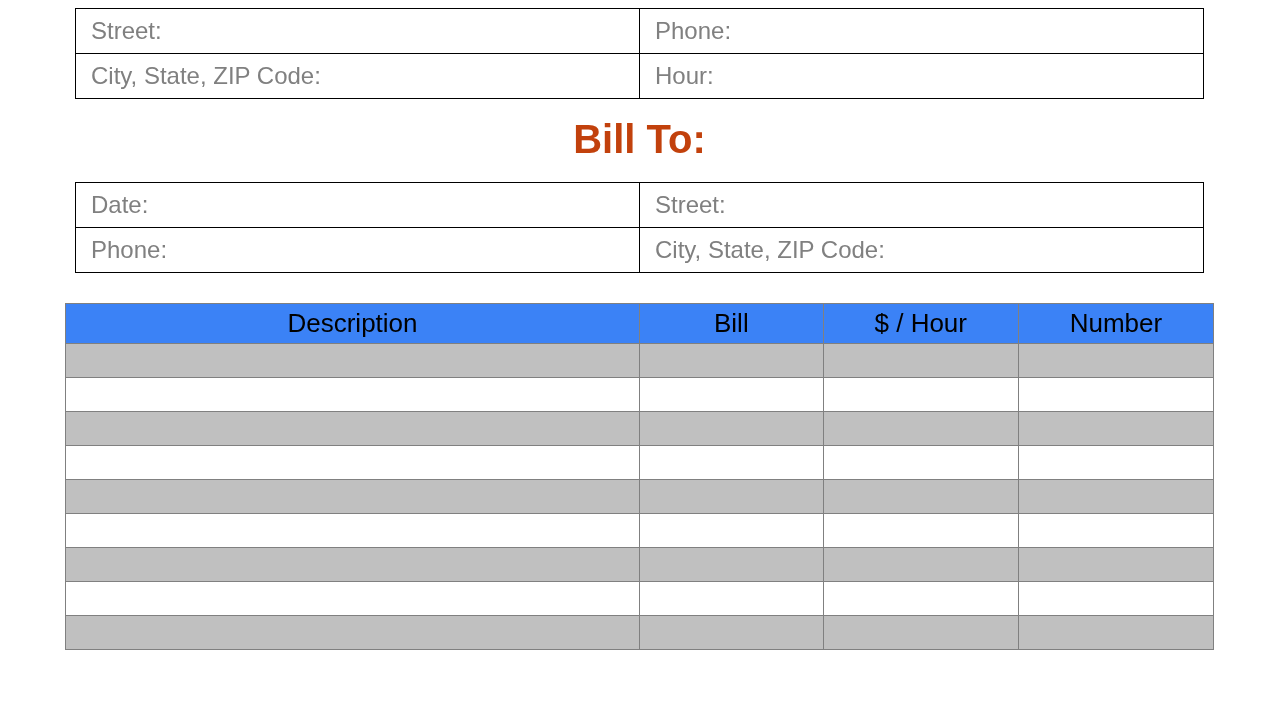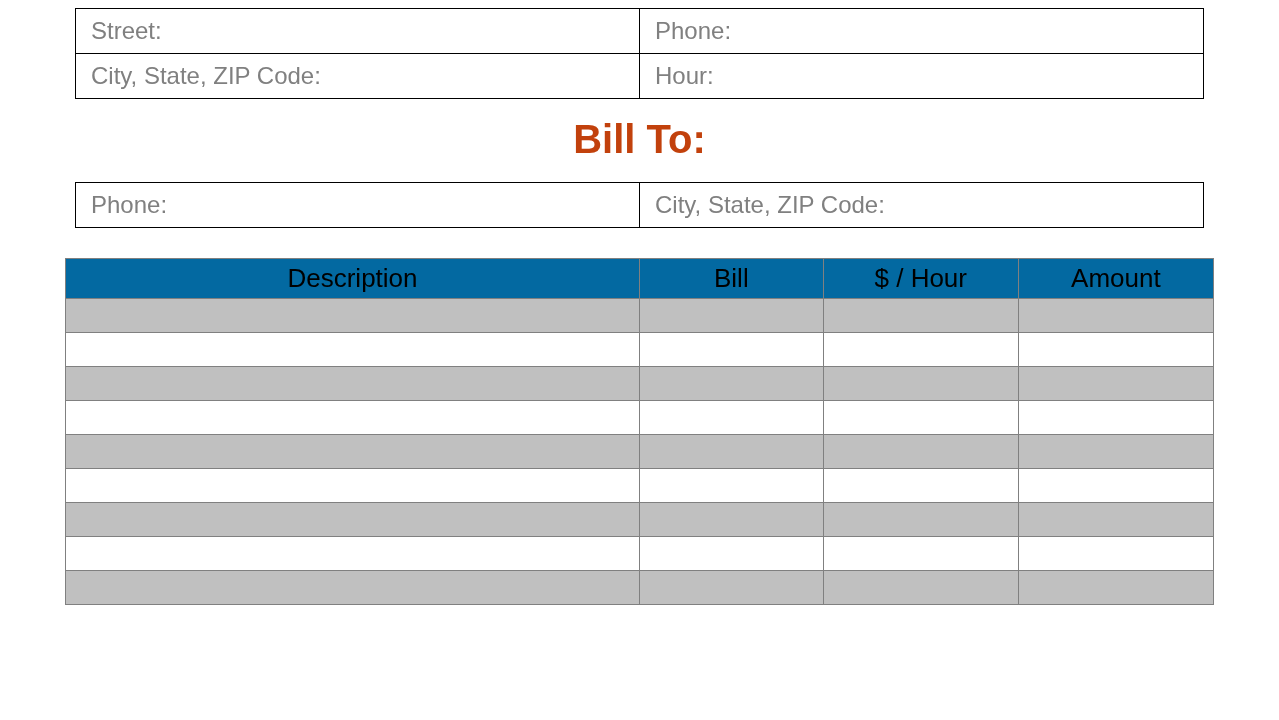--- a/index.html
+++ b/index.html
@@ -37,21 +37,21 @@
       font-weight: bold;
       color: #c2410c;
       margin: 18px 0 20px 0;
     }
     .items-table {
       width: calc(100% - 130px);
       margin: 30px 65px 0 65px;
       border-collapse: collapse;
     }
     .items-table th {
-      background: #0369a1;
+      background: #3b82f6;
       border: 1px solid #808080;
       padding: 4px 2px;
       font-size: 26px;
       font-weight: normal;
       color: #000;
       text-align: center;
       height: 36px;
     }
     .items-table th.col-description {
       width: 50%;
@@ -92,33 +92,37 @@
       <td>Hour:</td>
     </tr>
   </tbody>
     </table>
 
   <div class="section-title">Bill To:</div>
 
   <table class="info-table">
     <tbody>
     <tr>
+      <td>Date:</td>
+      <td>Street:</td>
+    </tr>
+    <tr>
       <td>Phone:</td>
       <td>City, State, ZIP Code:</td>
     </tr>
   </tbody>
     </table>
 
   <table class="items-table">
     <thead>
       <tr>
         <th class="col-description">Description</th>
         <th class="col-hours">Bill</th>
         <th class="col-rate">$ / Hour</th>
-        <th class="col-amount">Amount</th>
+        <th class="col-amount">Number</th>
       </tr>
     </thead>
     <tbody>
       <tr class="odd">
         <td></td>
         <td></td>
         <td></td>
         <td></td>
       </tr>
       <tr class="even">

